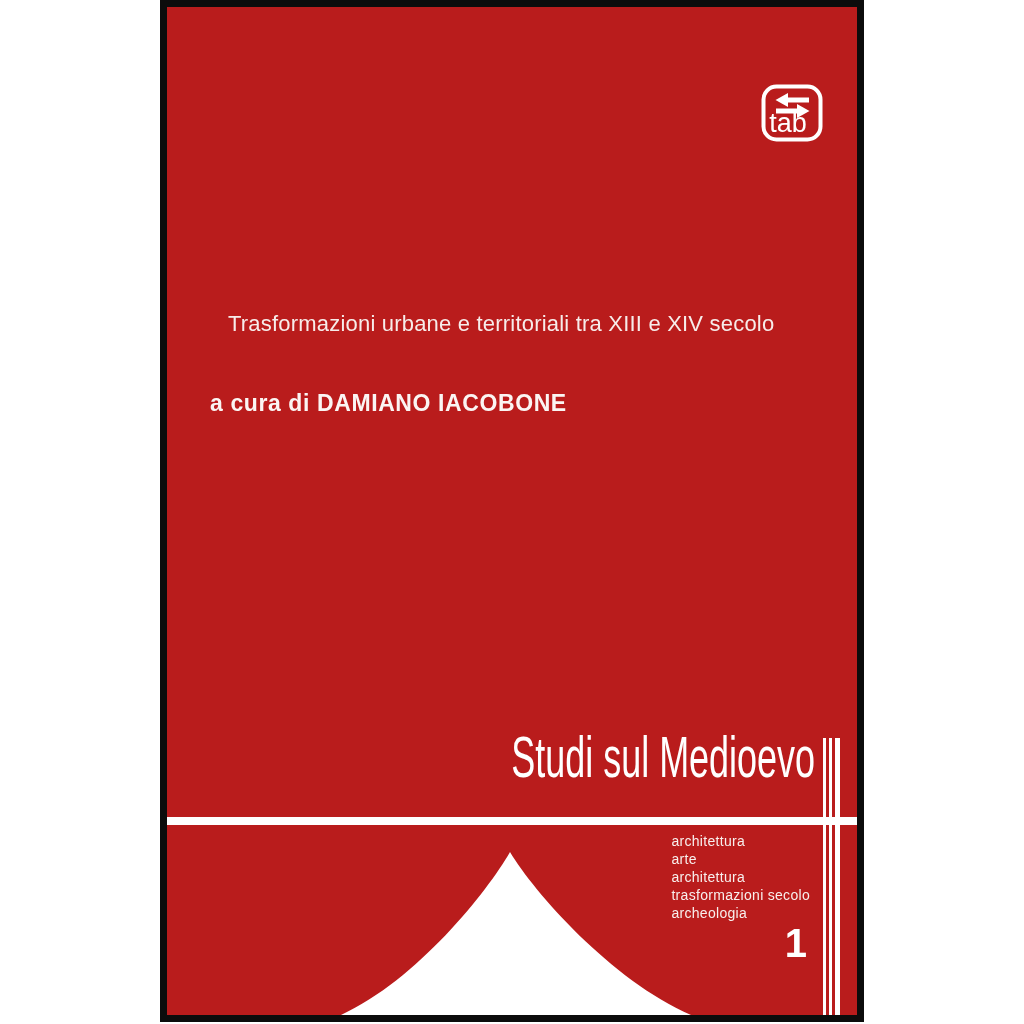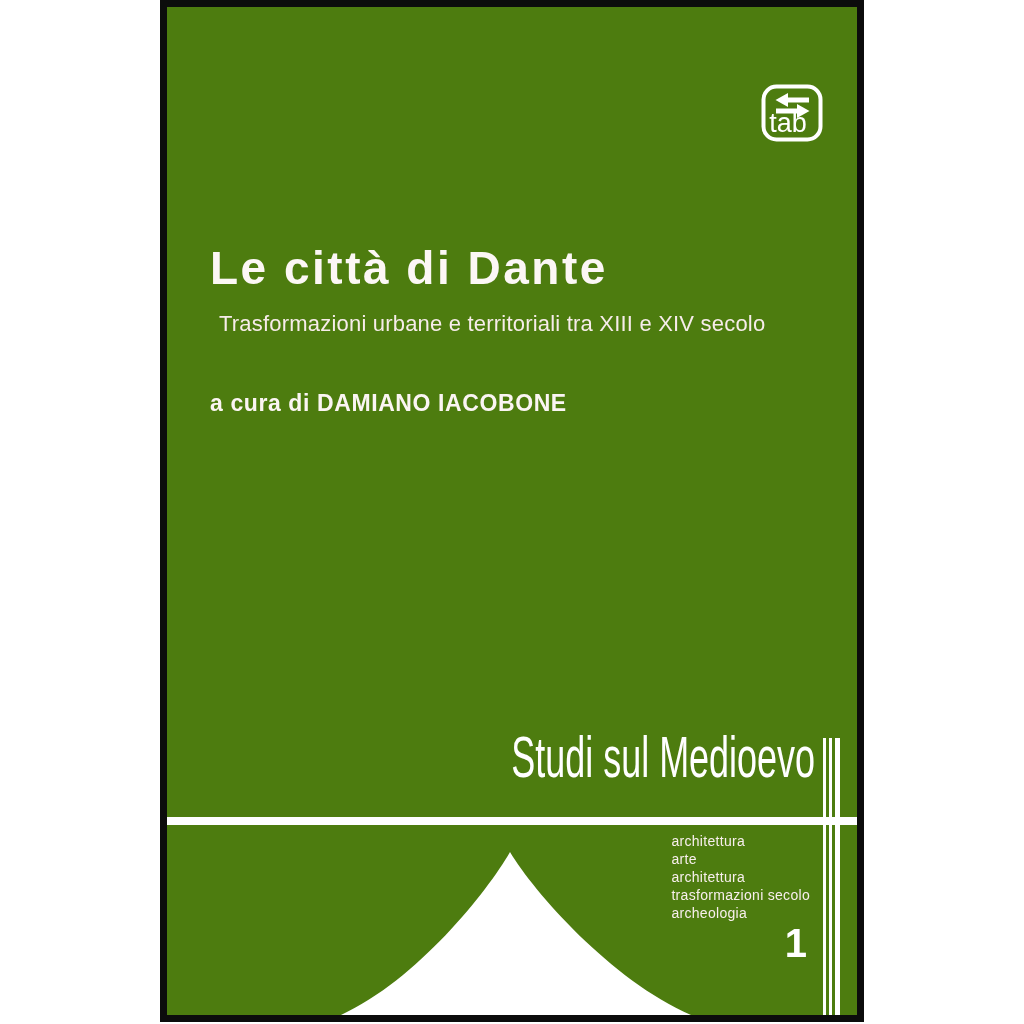--- a/index.html
+++ b/index.html
@@ -1,24 +1,24 @@
 <!DOCTYPE html>
 <html><head>
 <meta charset="utf-8">
 <style>
   html,body{margin:0;padding:0;background:#ffffff;}
   .page{position:relative;width:1024px;height:1024px;background:#ffffff;overflow:hidden;
         font-family:"Liberation Sans",sans-serif;}
   .cover{position:absolute;left:160px;top:0;width:704px;height:1022px;
-         box-sizing:border-box;background:#4d7c0f;border:7px solid #0c0c0c;}
+         box-sizing:border-box;background:#b91c1c;border:7px solid #0c0c0c;}
   
   .logo{position:absolute;left:594px;top:77px;width:62px;height:58px;}
   .title{position:absolute;left:43px;top:233px;margin:0;color:#fcf7f5;
          font-size:46px;line-height:56px;font-weight:700;letter-spacing:2.5px;white-space:nowrap;}
-  .subtitle{position:absolute;left:52px;top:302px;margin:0;color:#f7ecea;
+  .subtitle{position:absolute;left:61px;top:302px;margin:0;color:#f7ecea;
             font-size:22px;line-height:30px;font-weight:400;letter-spacing:0.2px;white-space:nowrap;}
   .editor{position:absolute;left:43px;top:383px;color:#fbf5f3;
           font-size:23px;font-weight:700;letter-spacing:0.6px;white-space:nowrap;}
   .series{position:absolute;right:42px;top:714px;color:#ffffff;
           font-size:58px;line-height:72px;font-weight:400;white-space:nowrap;
           transform:scaleX(0.62);transform-origin:100% 50%;}
   .vlines{position:absolute;left:656px;top:731px;width:17px;height:277px;}
   .vline{position:absolute;top:0;height:100%;background:#ffffff;}
   .vline.l1{left:0;width:3px;}
   .vline.l2{left:6px;width:3px;}
@@ -42,21 +42,20 @@
 
         <rect x="25" y="13.5" width="23" height="5" fill="#ffffff"></rect>
         <polygon points="14.5,16 27,9 27,23" fill="#ffffff"></polygon>
 
         <rect x="15" y="24.5" width="23" height="5" fill="#ffffff"></rect>
         <polygon points="48.5,27 36,20 36,34" fill="#ffffff"></polygon>
         <text x="27" y="48" text-anchor="middle" fill="#ffffff" font-family="Liberation Sans, sans-serif" font-size="27" font-weight="400">tab</text>
       </svg>
     </div>
 
-    <h1 class="title">Le città di Dante</h1>
     <h2 class="subtitle">Trasformazioni urbane e territoriali tra XIII e XIV secolo</h2>
     <div class="editor">a cura di DAMIANO IACOBONE</div>
 
     <div class="series">Studi sul Medioevo</div>
     <div class="vlines">
       <span class="vline l1"></span>
       <span class="vline l2"></span>
       <span class="vline l3"></span>
     </div>
     <div class="hrule"></div>

